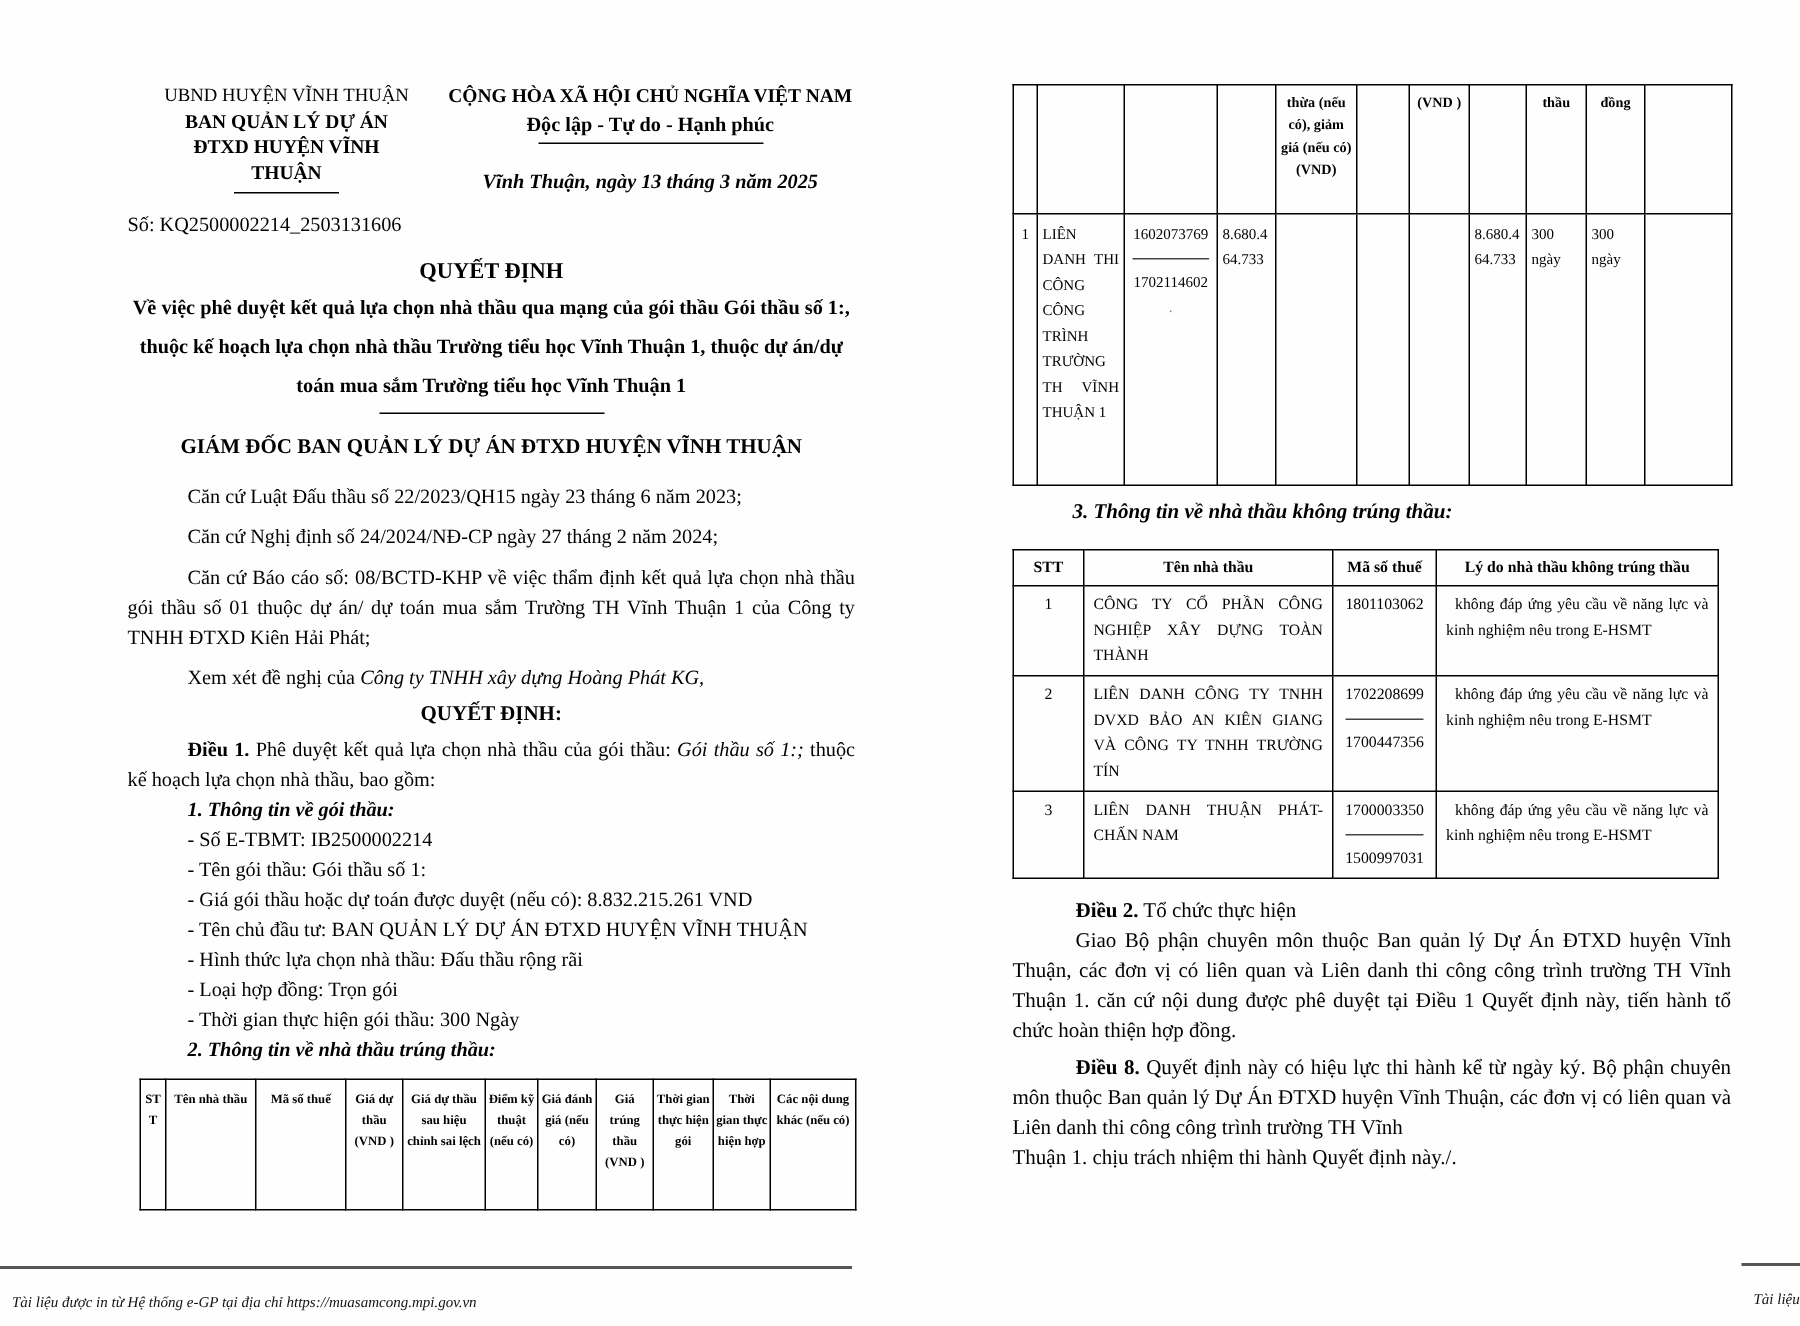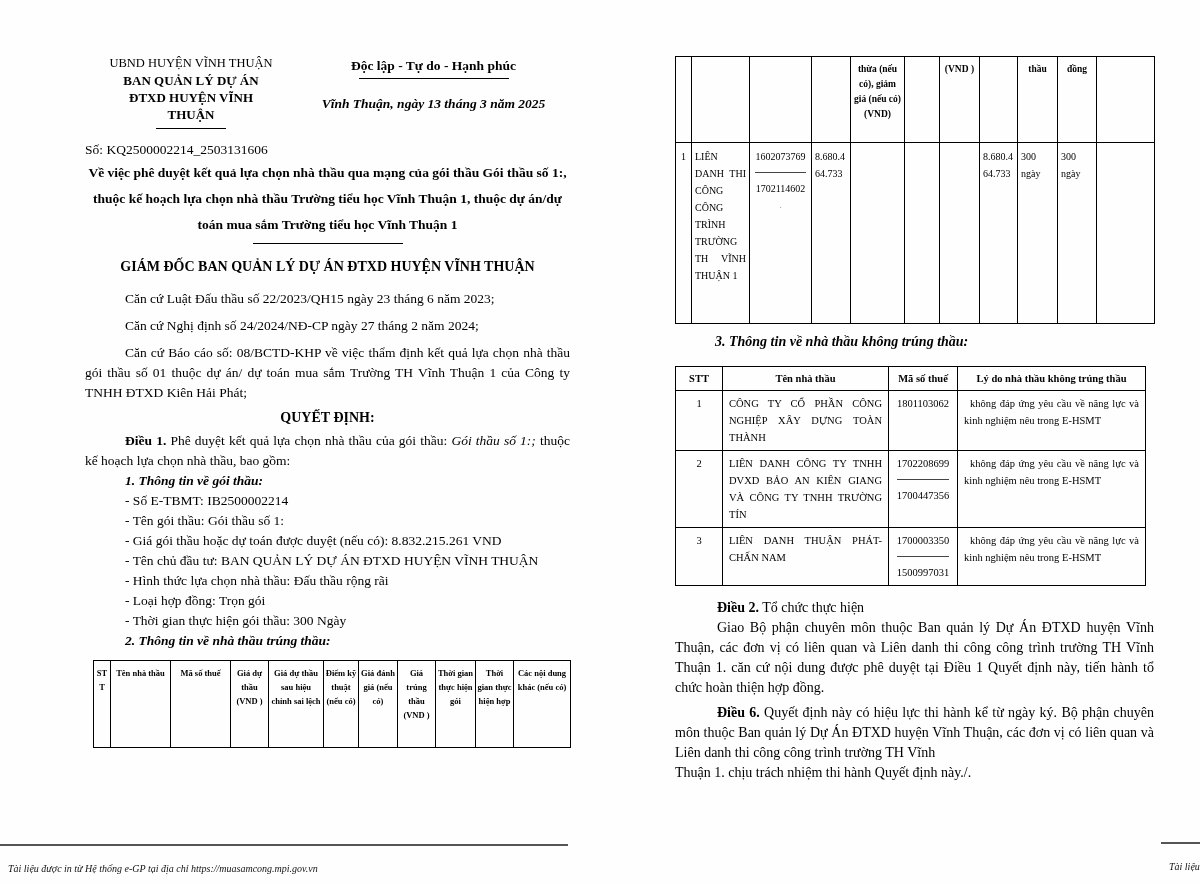--- a/index.html
+++ b/index.html
@@ -94,36 +94,39 @@
 
     <div class="hdr">
       <div class="hdr-left">
         <div class="org-top">UBND HUYỆN VĨNH THUẬN</div>
         <div class="org-bold">BAN QUẢN LÝ DỰ ÁN</div>
         <div class="org-bold">ĐTXD HUYỆN VĨNH</div>
         <div class="org-bold">THUẬN</div>
         <hr class="rule-org">
       </div>
       <div class="hdr-right">
+        <div class="nat-1">CỘNG HÒA XÃ HỘI CHỦ NGHĨA VIỆT NAM</div>
         <div class="nat-2">Độc lập - Tự do - Hạnh phúc</div>
         <hr class="rule-nat">
         <div class="date-line">Vĩnh Thuận, ngày 13 tháng 3 năm 2025</div>
       </div>
     </div>
 
     <div class="doc-no">Số: KQ2500002214_2503131606</div>
 
+    <div class="title">QUYẾT ĐỊNH</div>
     <div class="subtitle">Về việc phê duyệt kết quả lựa chọn nhà thầu qua mạng của gói thầu Gói thầu số 1:, thuộc kế hoạch lựa chọn nhà thầu Trường tiểu học Vĩnh Thuận 1, thuộc dự án/dự toán mua sắm Trường tiểu học Vĩnh Thuận 1</div>
     <hr class="rule-sub">
 
     <div class="issuer">GIÁM ĐỐC BAN QUẢN LÝ DỰ ÁN ĐTXD HUYỆN VĨNH THUẬN</div>
 
     <p class="para para-first">Căn cứ Luật Đấu thầu số 22/2023/QH15 ngày 23 tháng 6 năm 2023;</p>
     <p class="para">Căn cứ Nghị định số 24/2024/NĐ-CP ngày 27 tháng 2 năm 2024;</p>
     <p class="para">Căn cứ Báo cáo số: 08/BCTD-KHP về việc thẩm định kết quả lựa chọn nhà thầu gói thầu số 01 thuộc dự án/ dự toán mua sắm Trường TH Vĩnh Thuận 1 của Công ty TNHH ĐTXD Kiên Hải Phát;</p>
+    <p class="para"><span>Xem xét đề nghị của </span><span class="it">Công ty TNHH xây dựng Hoàng Phát KG,</span></p>
 
     <div class="decide-heading">QUYẾT ĐỊNH:</div>
 
     <p class="para" style="margin-top:0;"><span class="b">Điều 1.</span><span> Phê duyệt kết quả lựa chọn nhà thầu của gói thầu: </span><span class="it">Gói thầu số 1:;</span><span> thuộc kế hoạch lựa chọn nhà thầu, bao gồm:</span></p>
 
     <p class="s-heading">1. Thông tin về gói thầu:</p>
     <p class="info-item">- Số E-TBMT: IB2500002214</p>
     <p class="info-item">- Tên gói thầu: Gói thầu số 1:</p>
     <p class="info-item">- Giá gói thầu hoặc dự toán được duyệt (nếu có): 8.832.215.261 VND</p>
     <p class="info-item">- Tên chủ đầu tư: BAN QUẢN LÝ DỰ ÁN ĐTXD HUYỆN VĨNH THUẬN</p>
@@ -264,21 +267,21 @@
           <span class="tax-code">1500997031</span>
         </td>
         <td class="reason-cell">không đáp ứng yêu cầu về năng lực và kinh nghiệm nêu trong E-HSMT</td>
       </tr>
     </tbody>
       </table>
 
     <p class="p2-para p2-indent mt12"><span class="b">Điều 2.</span><span> Tổ chức thực hiện</span></p>
     <p class="p2-para p2-indent">Giao Bộ phận chuyên môn thuộc Ban quản lý Dự Án ĐTXD huyện Vĩnh Thuận, các đơn vị có liên quan và Liên danh thi công công trình trường TH Vĩnh Thuận 1. căn cứ nội dung được phê duyệt tại Điều 1 Quyết định này, tiến hành tổ chức hoàn thiện hợp đồng.</p>
 
-    <p class="p2-para p2-indent mt6"><span class="b">Điều 6.</span><span> Quyết định này có hiệu lực thi hành kể từ ngày ký. Bộ phận chuyên môn thuộc Ban quản lý Dự Án ĐTXD huyện Vĩnh Thuận, các đơn vị có liên quan và Liên danh thi công công trình trường TH Vĩnh</span></p>
+    <p class="p2-para p2-indent mt6"><span class="b">Điều 8.</span><span> Quyết định này có hiệu lực thi hành kể từ ngày ký. Bộ phận chuyên môn thuộc Ban quản lý Dự Án ĐTXD huyện Vĩnh Thuận, các đơn vị có liên quan và Liên danh thi công công trình trường TH Vĩnh</span></p>
     <p class="p2-para">Thuận 1. chịu trách nhiệm thi hành Quyết định này./.</p>
 
   </div>
 
   <div class="footer" id="footer2">
     <div class="footer-text">Tài liệu được in từ Hệ thống e-GP tại địa chỉ https://muasamcong.mpi.gov.vn</div>
   </div>
 </div>
 
 </body></html>

